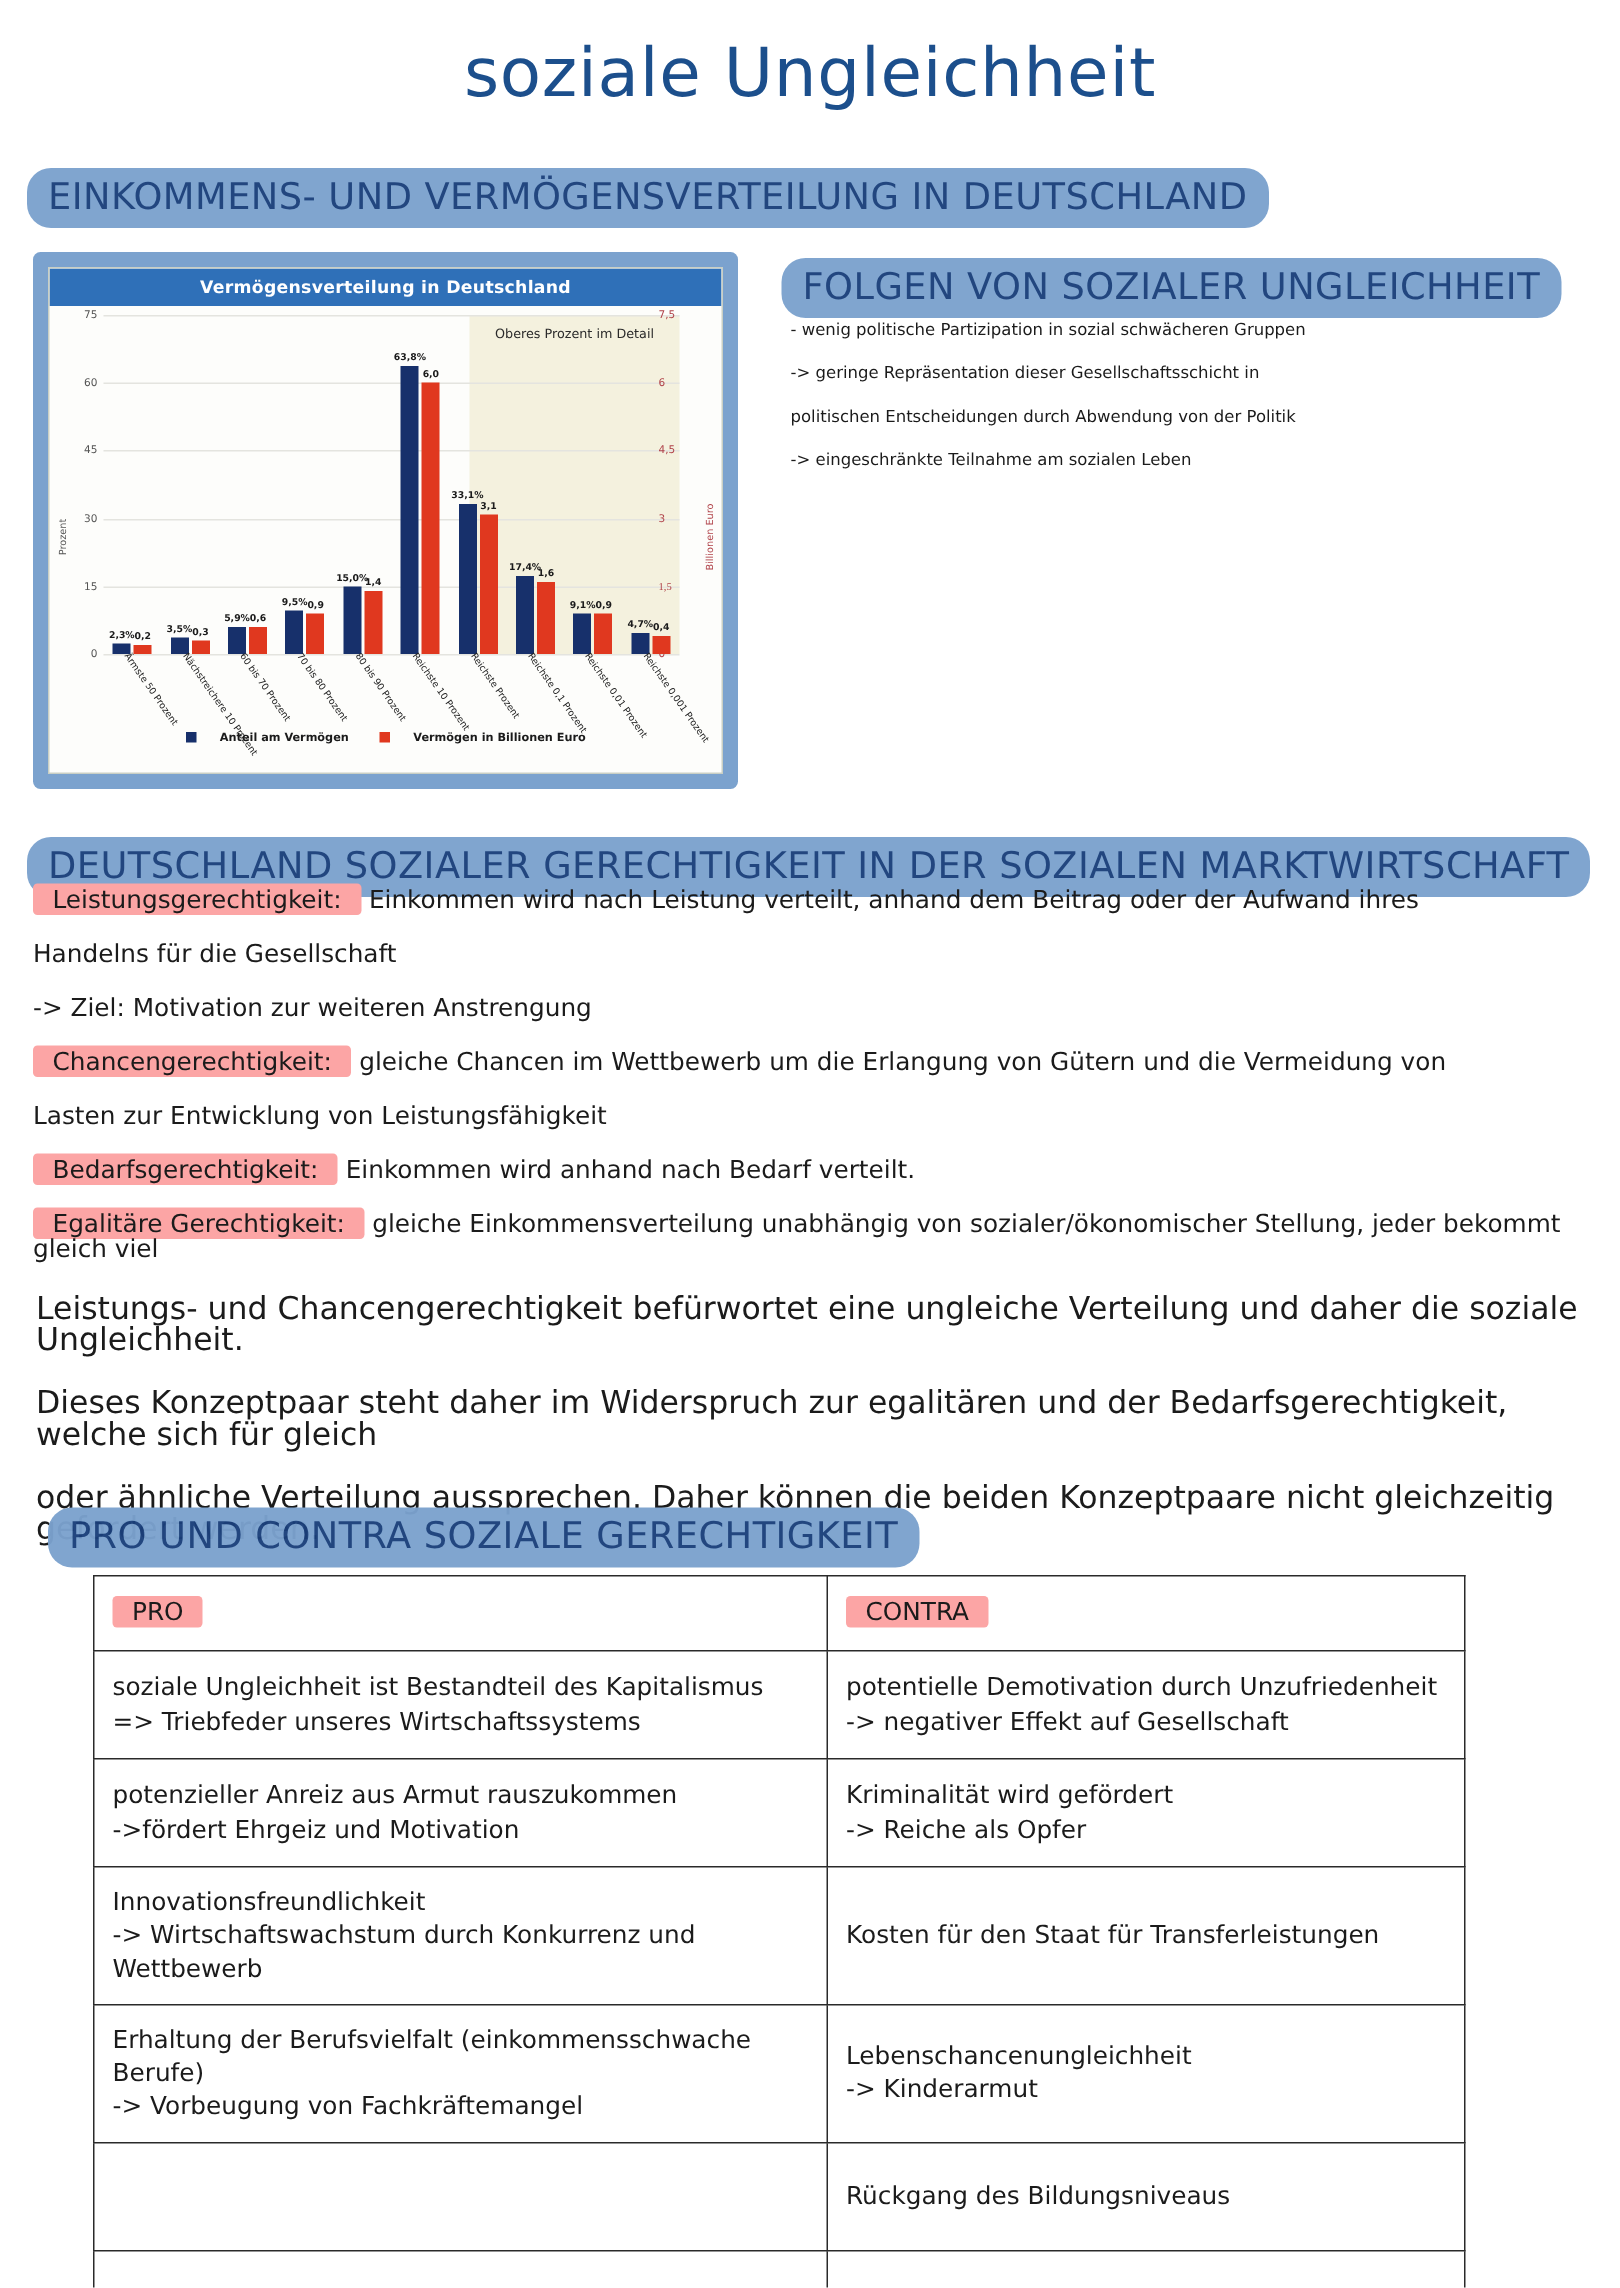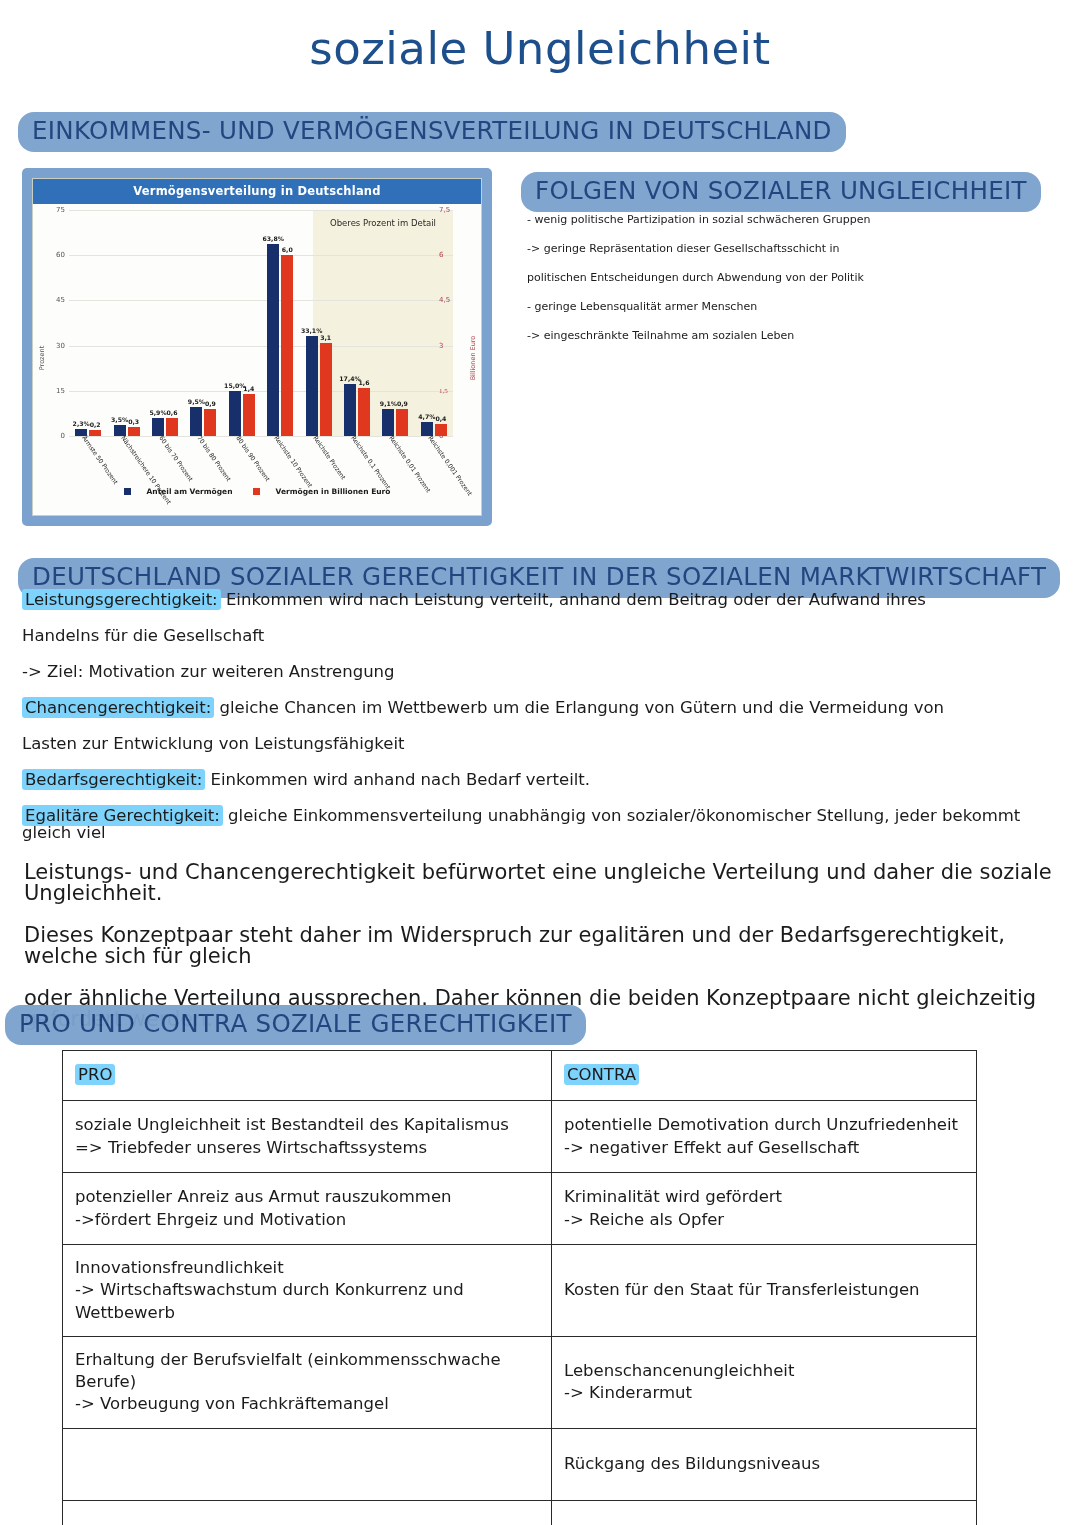--- a/index.html
+++ b/index.html
@@ -203,22 +203,22 @@
     left: 22px; top: 592px;
     width: 1040px;
   }
   .principles p {
     font-size: 16.5px;
     line-height: 1;
     margin-bottom: 19.5px;
     color: #1b1b1b;
   }
   .hl {
-    background: #7dd3fc;
-    padding: 1px 3px;
+    background: #fca5a5;
+    padding: 1px 13px;
     border-radius: 3px;
   }
   .summary {
     position: absolute;
     left: 24px; top: 862px;
     width: 1040px;
   }
   .summary p {
     font-size: 21px;
     line-height: 1;
@@ -439,21 +439,20 @@
   </div>
 
   <div class="heading-row" style="left:521px; top:172px;">
     <span class="heading-pill">FOLGEN VON SOZIALER UNGLEICHHEIT</span>
   </div>
 
   <div class="folgen-block" id="folgen-lines">
       <p>- wenig politische Partizipation in sozial schwächeren Gruppen</p>
       <p>-&gt; geringe Repräsentation dieser Gesellschaftsschicht in</p>
       <p>politischen Entscheidungen durch Abwendung von der Politik</p>
-      <p>- geringe Lebensqualität armer Menschen</p>
       <p>-&gt; eingeschränkte Teilnahme am sozialen Leben</p>
     </div>
 
   <div class="heading-row" style="left:18px; top:558px;">
     <span class="heading-pill">DEUTSCHLAND SOZIALER GERECHTIGKEIT IN DER SOZIALEN MARKTWIRTSCHAFT</span>
   </div>
 
   <div class="principles" id="principles-lines">
       <p><span class="hl">Leistungsgerechtigkeit:</span><span> Einkommen wird nach Leistung verteilt, anhand dem Beitrag oder der Aufwand ihres</span></p>
       <p><span>Handelns für die Gesellschaft</span></p>
@@ -463,21 +462,21 @@
       <p><span class="hl">Bedarfsgerechtigkeit:</span><span> Einkommen wird anhand nach Bedarf verteilt.</span></p>
       <p><span class="hl">Egalitäre Gerechtigkeit:</span><span> gleiche Einkommensverteilung unabhängig von sozialer/ökonomischer Stellung, jeder bekommt gleich viel</span></p>
     </div>
 
   <div class="summary" id="summary-lines">
       <p>Leistungs- und Chancengerechtigkeit befürwortet eine ungleiche Verteilung und daher die soziale Ungleichheit.</p>
       <p>Dieses Konzeptpaar steht daher im Widerspruch zur egalitären und der Bedarfsgerechtigkeit, welche sich für gleich</p>
       <p>oder ähnliche Verteilung aussprechen. Daher können die beiden Konzeptpaare nicht gleichzeitig gefordert werden.</p>
     </div>
 
-  <div class="heading-row" style="left:5px; top:1005px;border-radius:18px;">
+  <div class="heading-row" style="left:32px; top:1005px;border-radius:18px;">
     <span class="heading-pill">PRO UND CONTRA SOZIALE GERECHTIGKEIT</span>
   </div>
 
   <table class="pc-table">
     <tbody id="pc-body">
         <tr class="hdr">
           <td class="col-a"><span class="hl">PRO</span></td>
           <td><span class="hl">CONTRA</span></td>
         </tr>
         <tr class="body">

